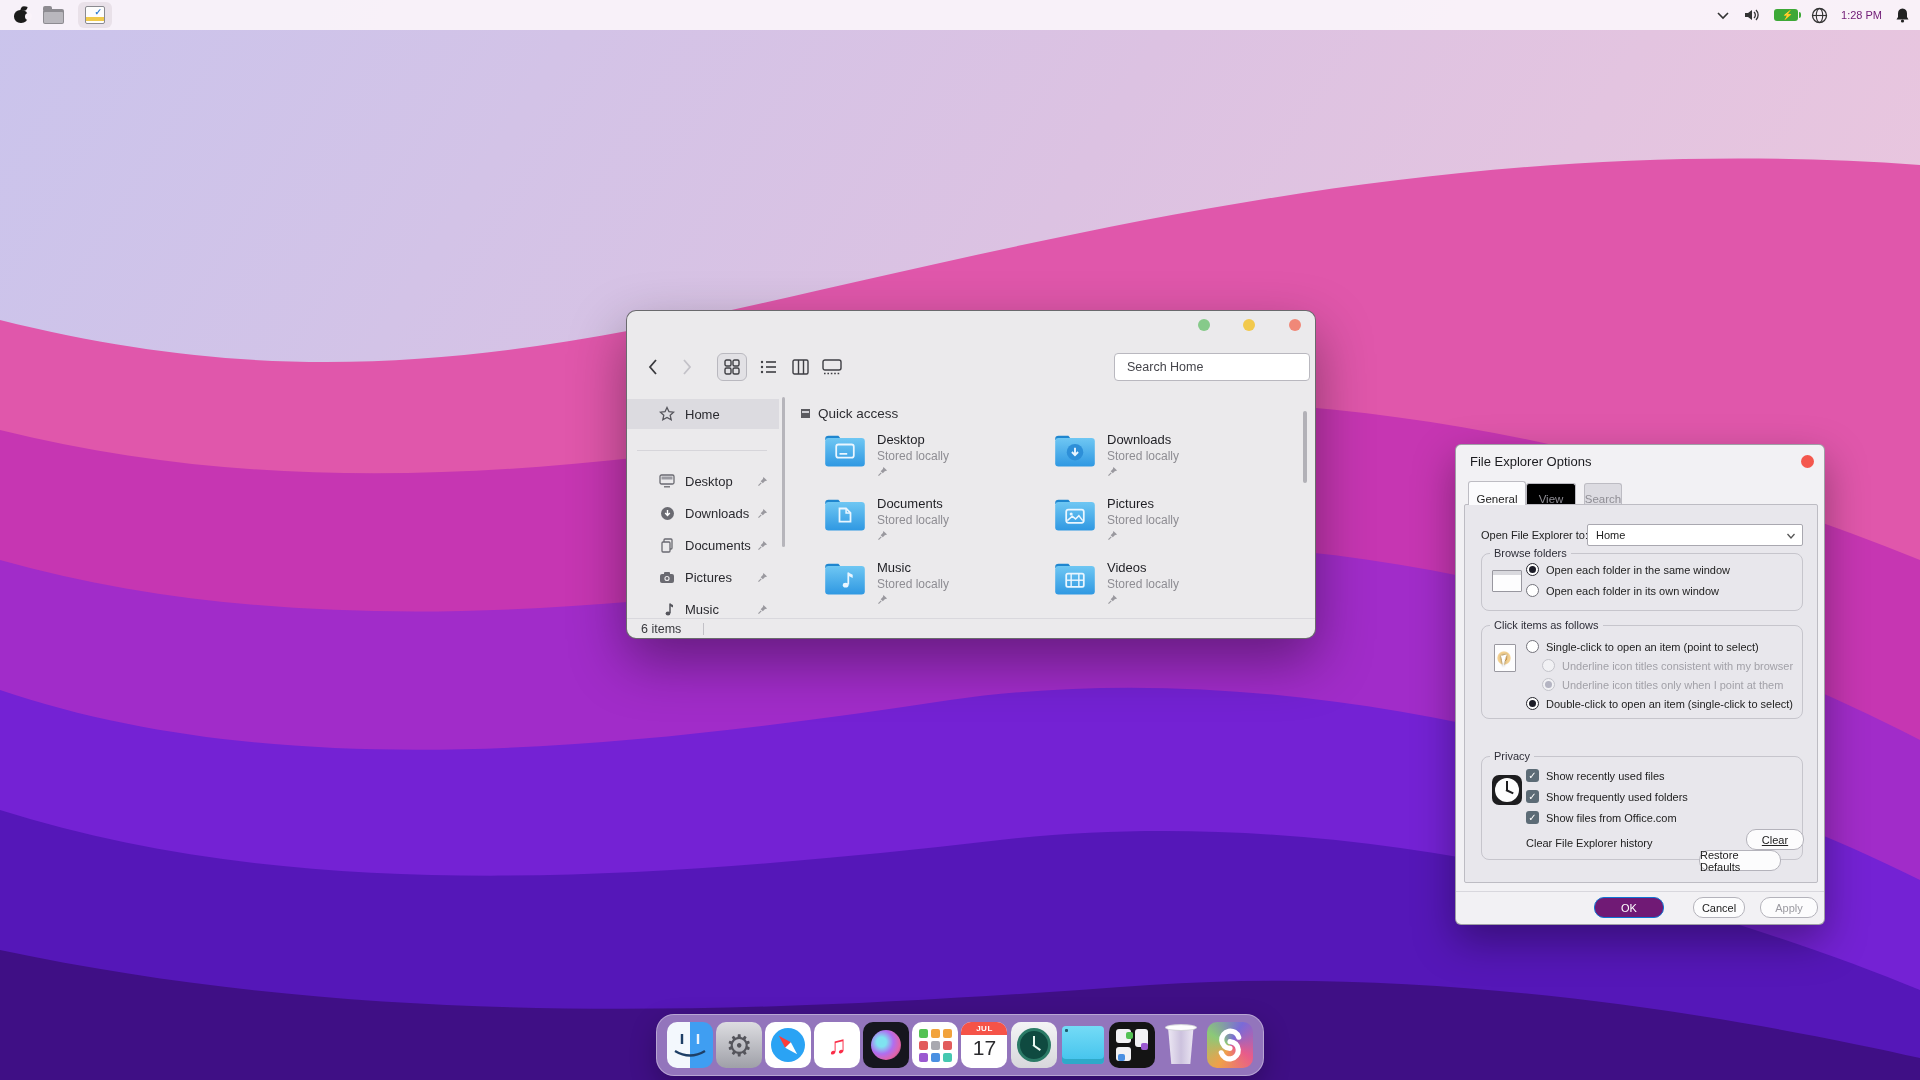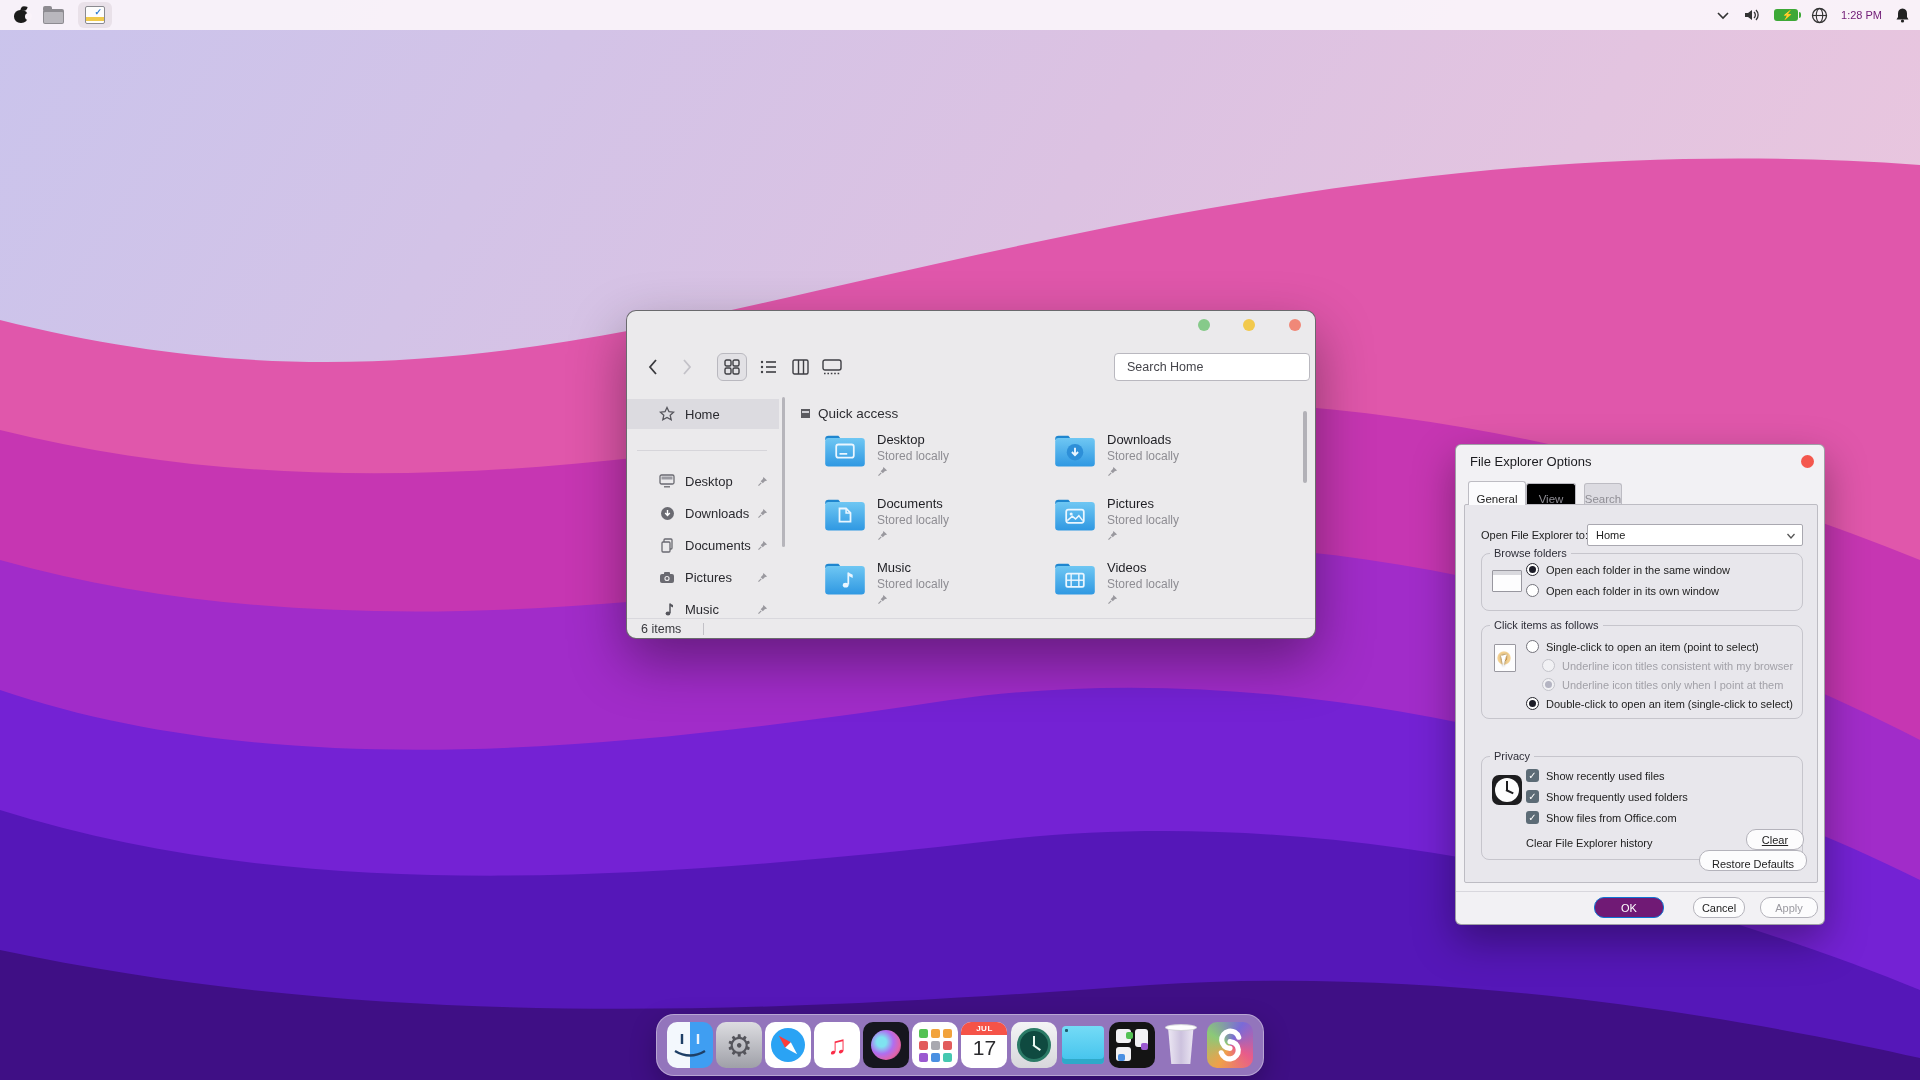--- a/index.html
+++ b/index.html
@@ -106,21 +106,21 @@
   .click-ic .cur { position:absolute; left:7px; top:10px; width:0; height:0;
      border-left:6px solid #fff; border-bottom:11px solid transparent; filter:drop-shadow(0 0 1px #555); transform:rotate(-12deg); }
   .clock-ic { position:absolute; left:10px; top:18px; width:30px; height:30px; background:#1d1d1f; border-radius:7px; display:flex; align-items:center; justify-content:center; }
   .clock-face { width:24px; height:24px; border-radius:50%; background:#fdfdfd; position:relative; }
   .clock-face::before { content:""; position:absolute; left:11px; top:3px; width:2px; height:10px; background:#1d1d1f; }
   .clock-face::after { content:""; position:absolute; left:11px; top:11px; width:8px; height:2px; background:#1d1d1f; transform:rotate(25deg); transform-origin:left; }
   .clear-lbl { position:absolute; left:44px; top:80px; color:#222; }
   .btn { position:absolute; display:flex; align-items:center; justify-content:center;
      background:#fcfcfd; border:1px solid #b4b3bb; border-radius:10px; font-size:11px; color:#222; }
   .btn-clear { left:264px; top:72px; width:58px; height:21px;text-decoration:underline; }
-  .btn-restore { left:234px; top:345px; width:108px; height:21px;align-items:flex-end; }
+  .btn-restore { left:234px; top:345px; width:82px; height:21px; }
   .dlg-footer { position:absolute; left:0; right:0; top:446px; height:1px; background:#d8d7dd; }
   .btn-ok { left:138px; top:452px; width:70px; height:21px; background:#701a75; border:1px solid #0f74d4; color:#fff; }
   .btn-cancel { left:237px; top:452px; width:52px; height:21px; }
   .btn-apply { left:304px; top:452px; width:58px; height:21px; color:#9b9aa1; }
 
   
   .dock { position:absolute; left:656px; top:1014px; width:608px; height:62px;
     background:rgba(216,203,234,0.55); border:1px solid rgba(255,255,255,0.35); border-radius:18px;
     display:flex; align-items:center; justify-content:space-between; padding:0 10px;
     box-shadow:0 10px 26px rgba(0,0,0,0.25); z-index:30; }

